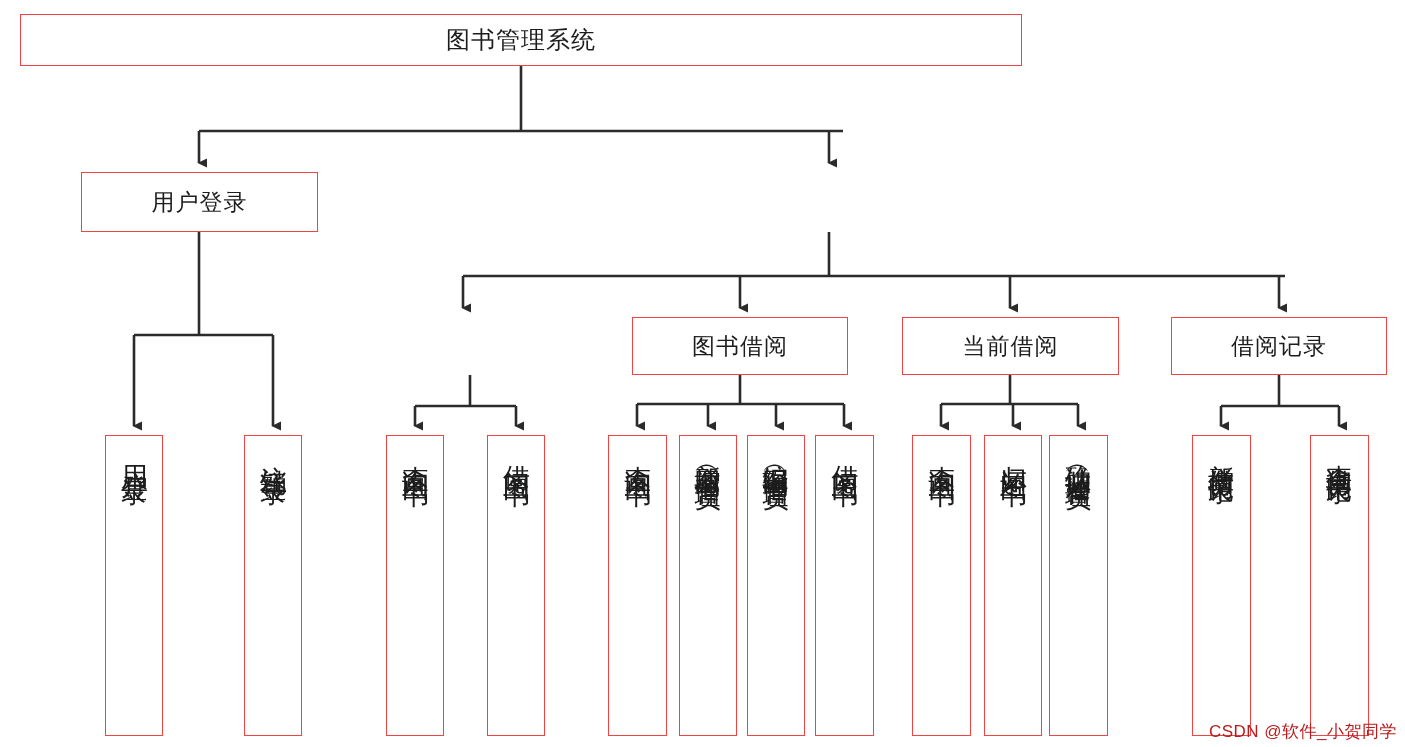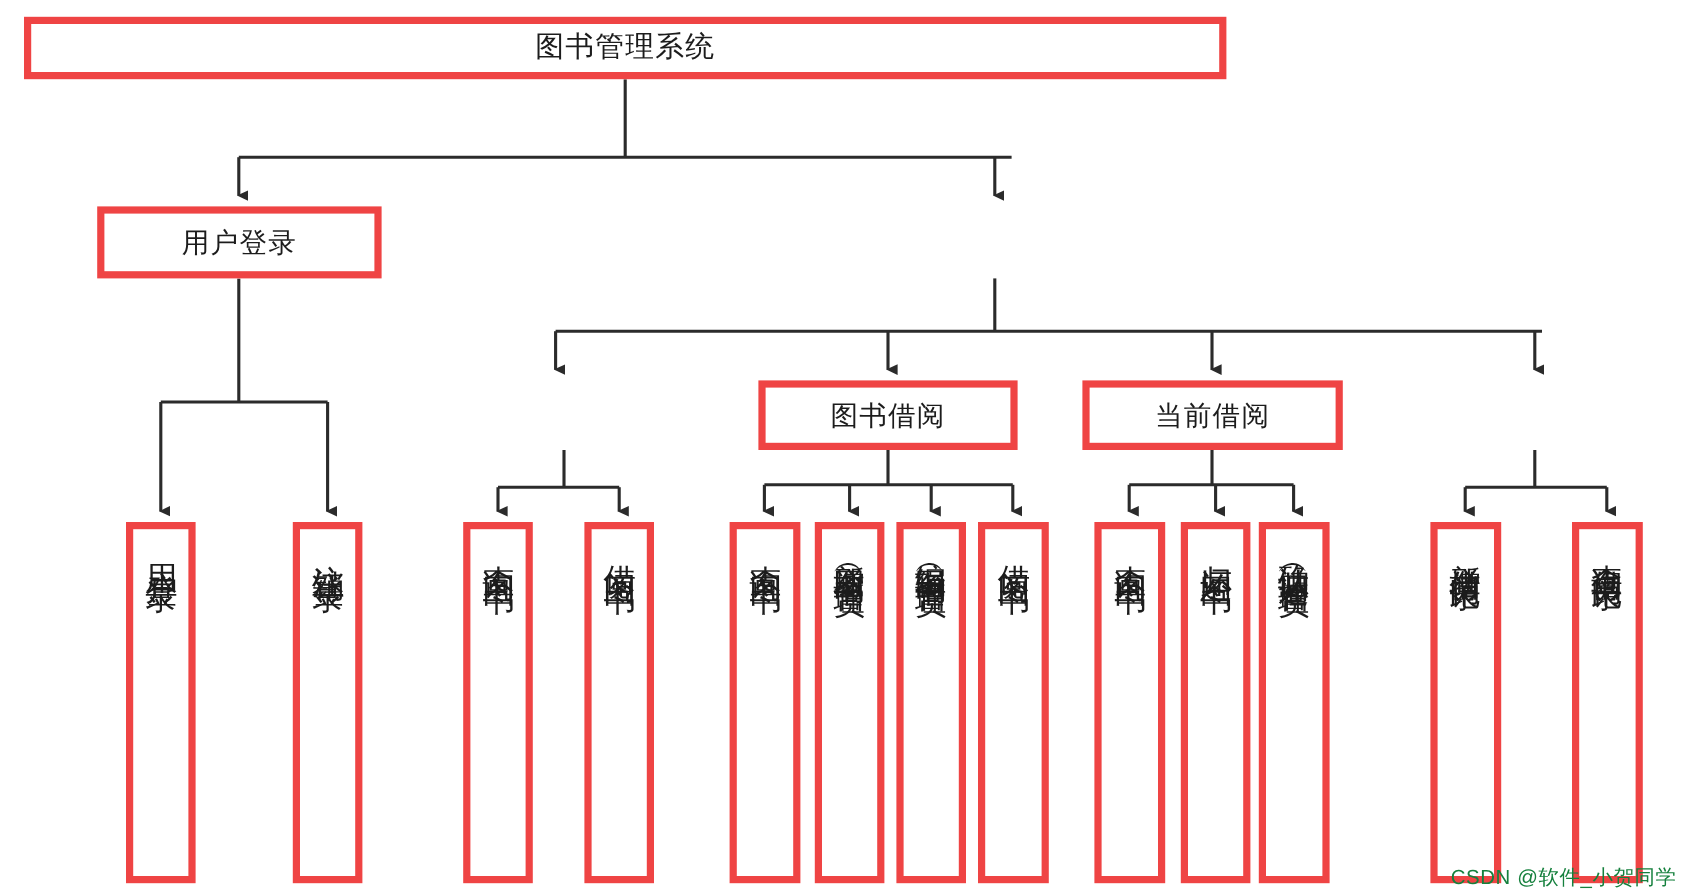--- a/index.html
+++ b/index.html
@@ -10,21 +10,21 @@
     overflow:hidden;
     position:relative;
   }
   #diagram-root{position:absolute;left:0;top:0;width:1405px;height:747px;}
   svg.wires{position:absolute;left:0;top:0;width:1405px;height:747px;pointer-events:none;}
 
   .node{
     position:absolute;
     box-sizing:border-box;
     background:#ffffff;
-    border:6px solid #ef4444;
+    border:1px solid #ef4444;
     display:flex;
     align-items:center;
     justify-content:center;
     color:#1c1c1c;
   }
   .node .label{
     display:block;
     text-align:center;
     line-height:1.22;
     white-space:pre-line;
@@ -45,21 +45,21 @@
     letter-spacing:5px;
     white-space:nowrap;
     margin-top:2px;
   }
   .node.vert.tall-text .label{font-size:26px;letter-spacing:3px;}
 
   #watermark{
     position:absolute;
     right:8px;bottom:4px;
     font-size:17px;
-    color:#15803d;
+    color:#b91c1c;
     letter-spacing:0.5px;
     white-space:nowrap;
   }
 </style>
 </head>
 <body>
 
 <div id="diagram-root">
 
   <svg class="wires" viewBox="0 0 1405 747">
@@ -119,20 +119,23 @@
   <div class="node horiz" style="left:81px;top:172px;width:237px;height:60px;">
     <span class="label">用户登录</span>
   </div>
 
   <div class="node horiz" style="left:902px;top:317px;width:217px;height:58px;">
     <span class="label">当前借阅</span>
   </div>
   <div class="node horiz" style="left:632px;top:317px;width:216px;height:58px;">
     <span class="label">图书借阅</span>
   </div>
+  <div class="node horiz" style="left:1171px;top:317px;width:216px;height:58px;">
+    <span class="label">借阅记录</span>
+  </div>
 
   <div class="node vert" style="left:105px;top:435px;width:58px;height:301px;">
     <span class="label">用户登录</span>
   </div>
   <div class="node vert" style="left:244px;top:435px;width:58px;height:301px;">
     <span class="label">注销登录</span>
   </div>
   <div class="node vert" style="left:386px;top:435px;width:58px;height:301px;">
     <span class="label">查询图书</span>
   </div>

